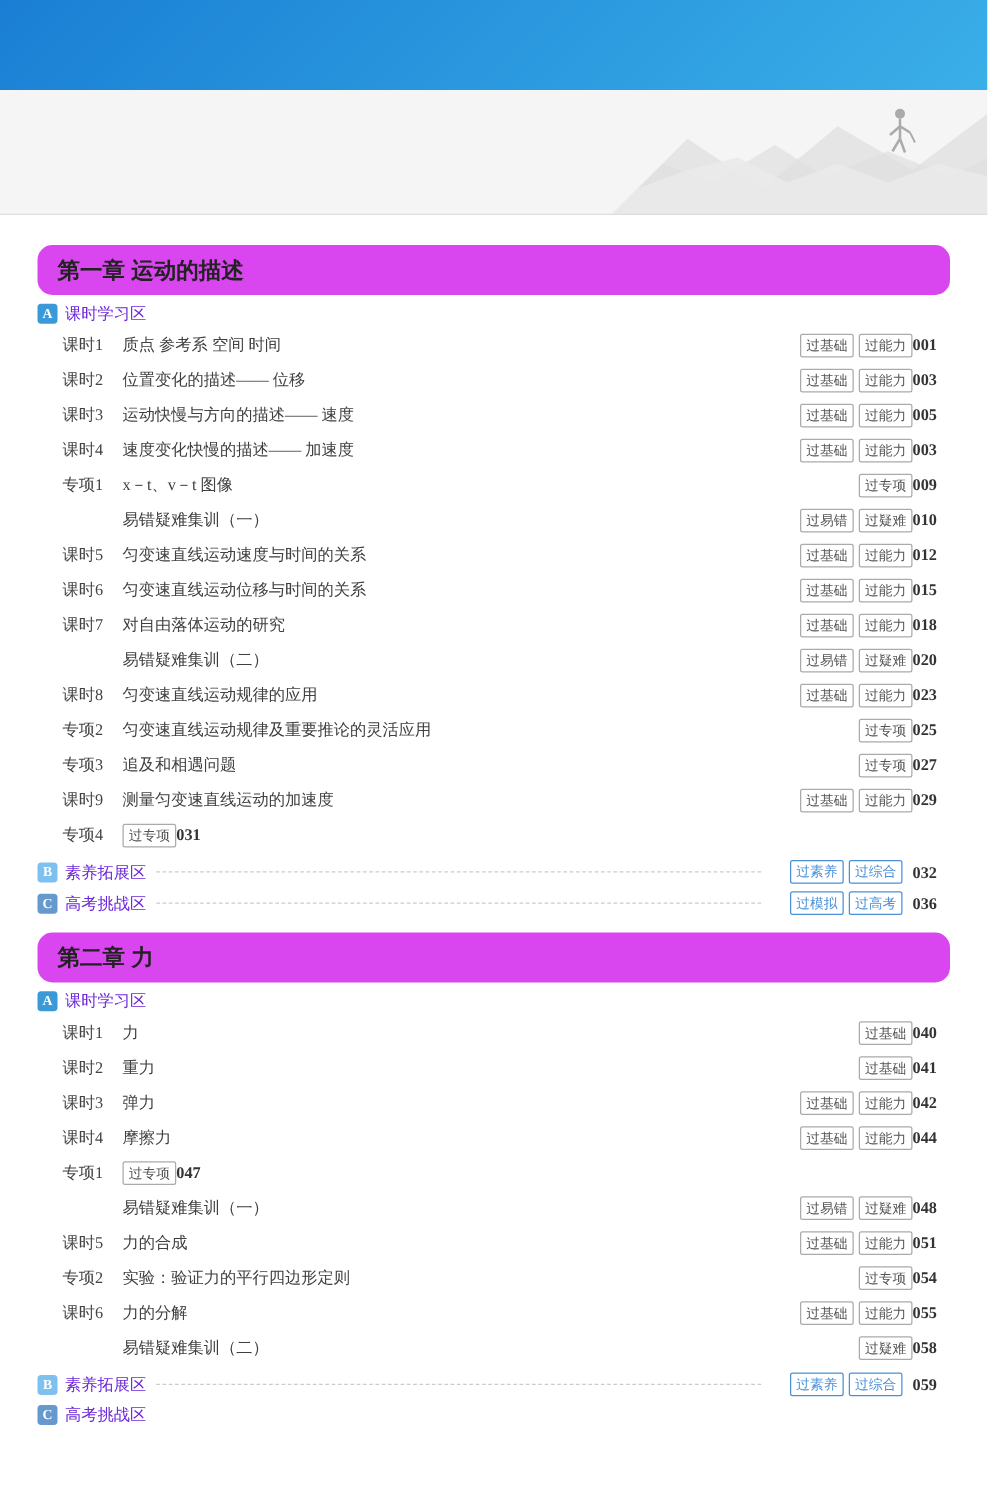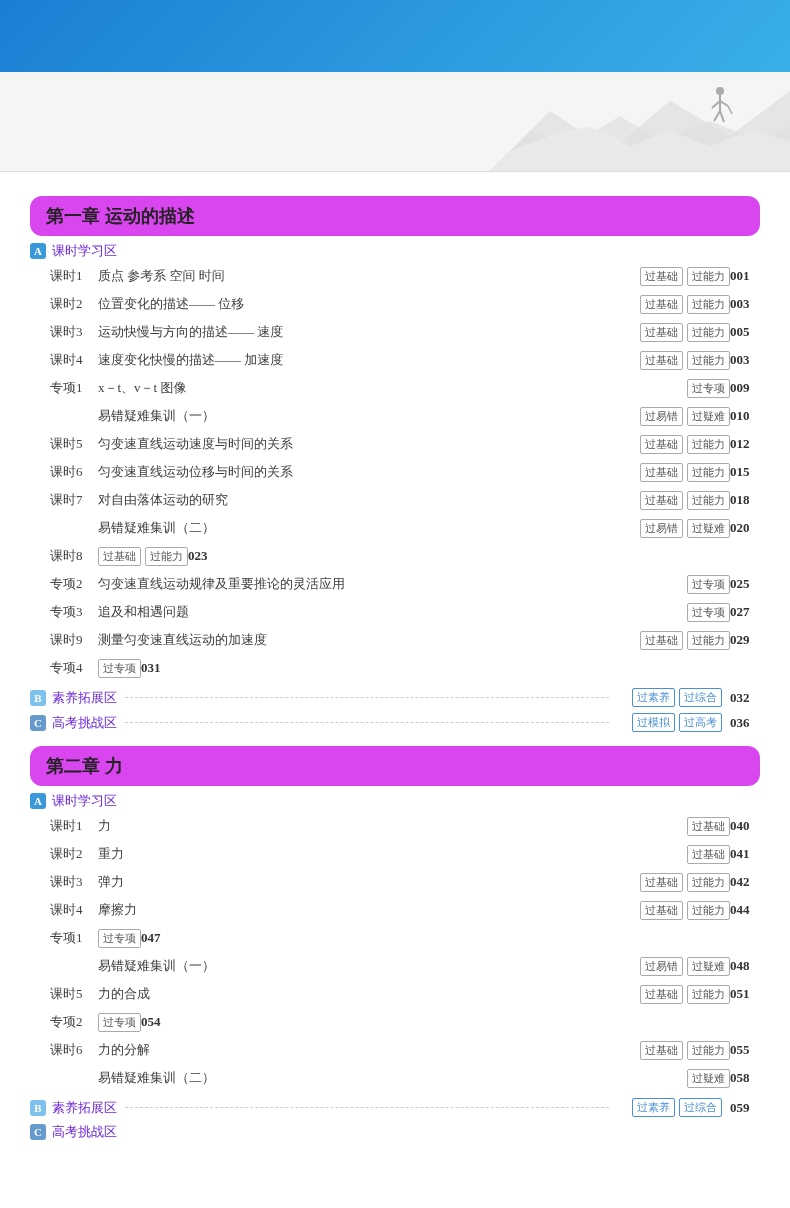--- a/index.html
+++ b/index.html
@@ -296,20 +296,21 @@
         <span class="toc-number"></span>
         <span class="toc-text">易错疑难集训（二）</span>
         <div class="toc-tags">
           <span class="tag">过易错</span>
           <span class="tag">过疑难</span>
         </div>
         <span class="toc-page">020</span>
       </div>
       <div class="toc-row">
         <span class="toc-number">课时8</span>
+        <span class="toc-text">匀变速直线运动规律的应用</span>
         <div class="toc-tags">
           <span class="tag">过基础</span>
           <span class="tag">过能力</span>
         </div>
         <span class="toc-page">023</span>
       </div>
       <div class="toc-row">
         <span class="toc-number">专项2</span>
         <span class="toc-text">匀变速直线运动规律及重要推论的灵活应用</span>
         <div class="toc-tags">
@@ -420,20 +421,21 @@
         <span class="toc-number">课时5</span>
         <span class="toc-text">力的合成</span>
         <div class="toc-tags">
           <span class="tag">过基础</span>
           <span class="tag">过能力</span>
         </div>
         <span class="toc-page">051</span>
       </div>
       <div class="toc-row">
         <span class="toc-number">专项2</span>
+        <span class="toc-text">实验：验证力的平行四边形定则</span>
         <div class="toc-tags">
           <span class="tag">过专项</span>
         </div>
         <span class="toc-page">054</span>
       </div>
       <div class="toc-row">
         <span class="toc-number">课时6</span>
         <span class="toc-text">力的分解</span>
         <div class="toc-tags">
           <span class="tag">过基础</span>

